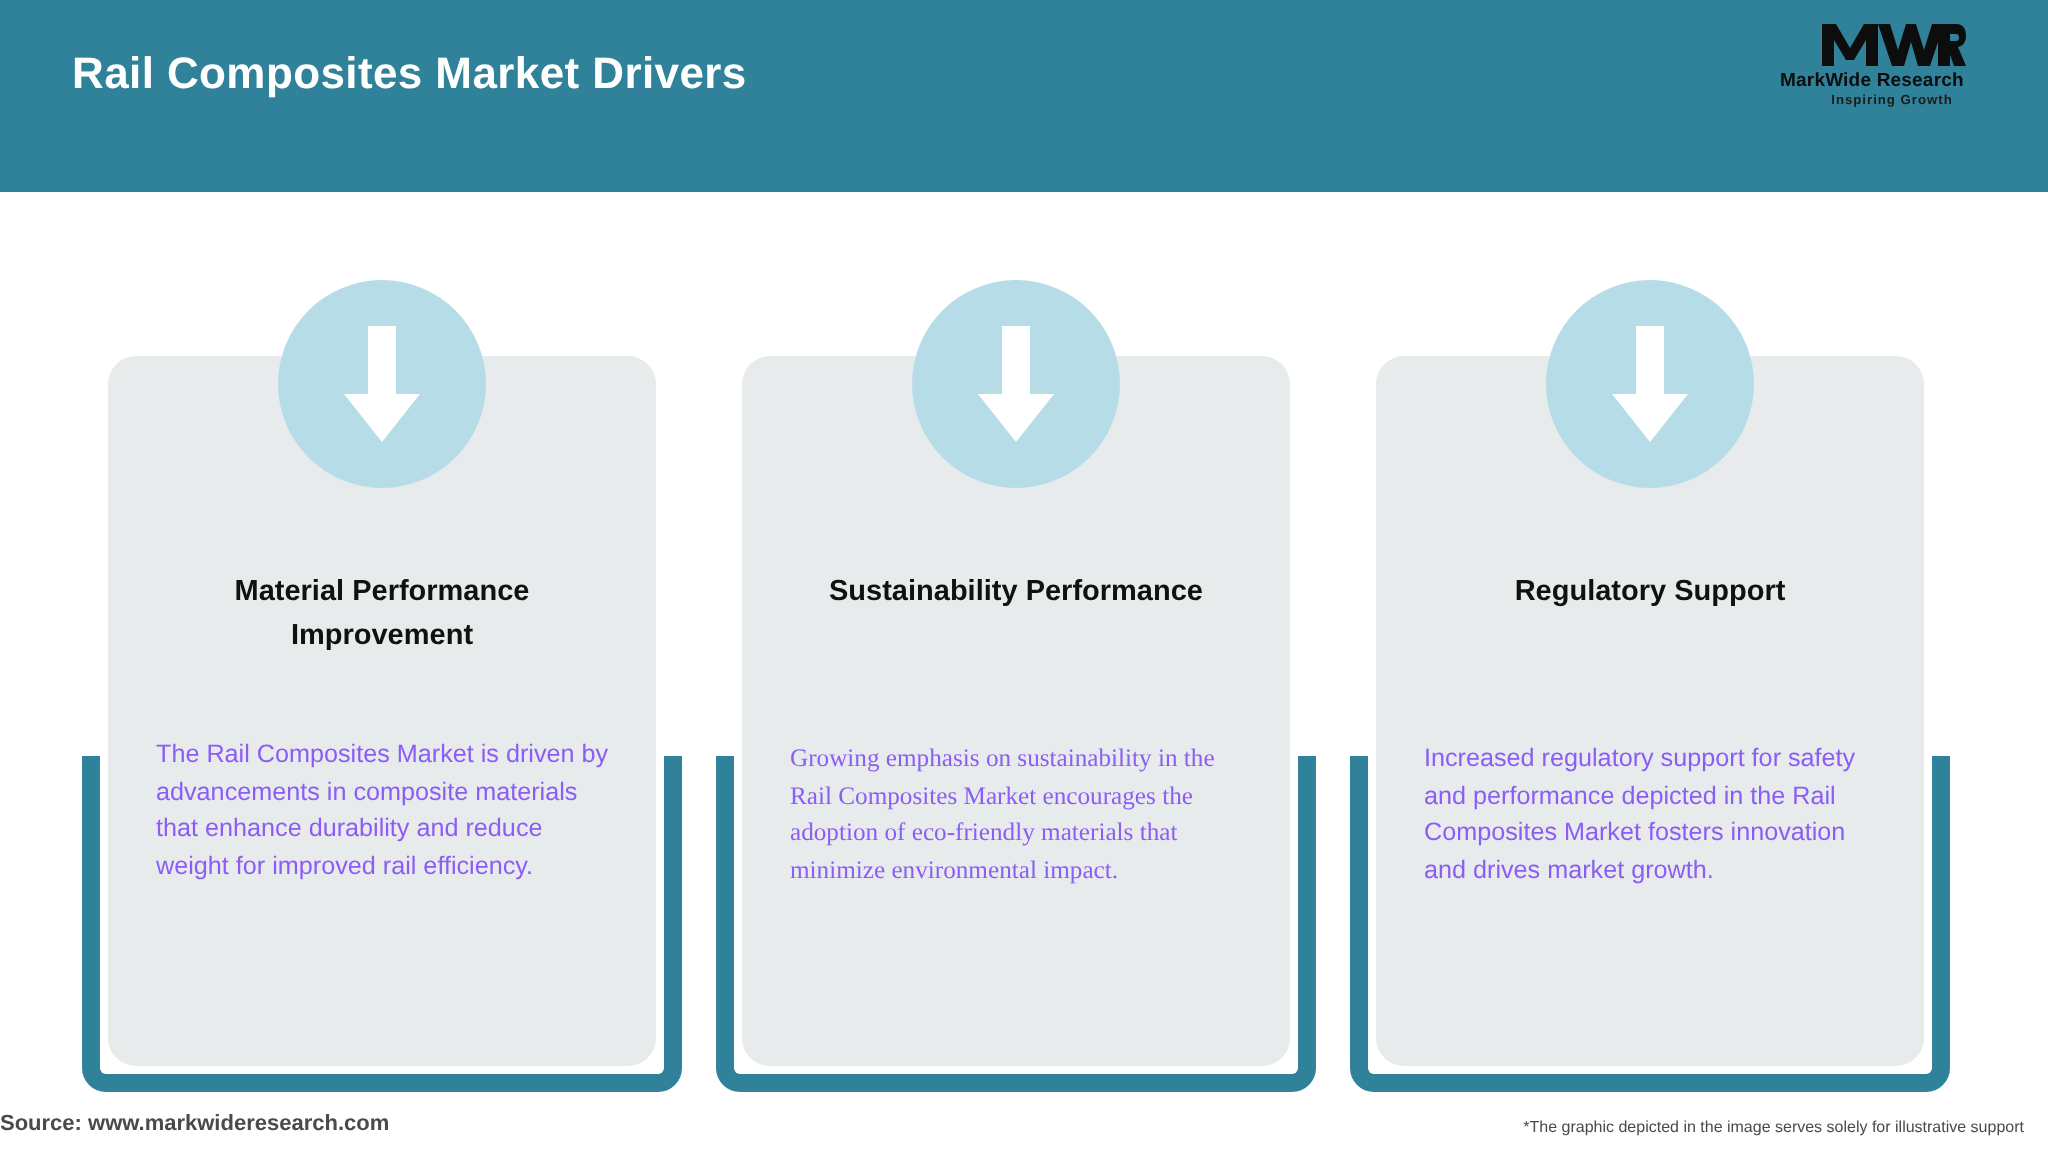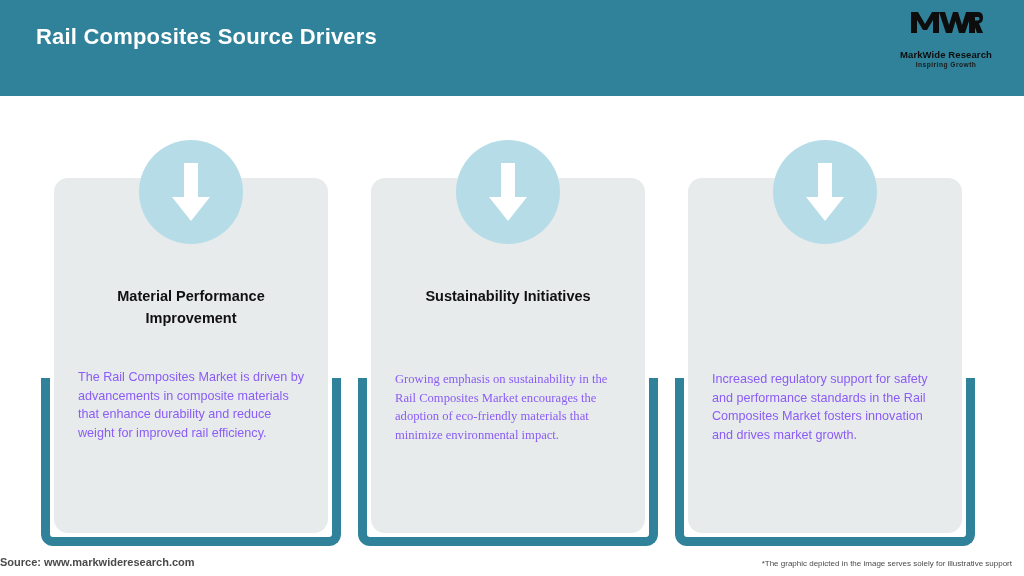--- a/index.html
+++ b/index.html
@@ -19,22 +19,22 @@
   .header-title {
     position:absolute; left:36px; top:24px;
     font-size:22px; font-weight:bold; color:#ffffff;
     letter-spacing:0.2px; white-space:nowrap;
   }
 
   
   .logo { position:absolute; right:22px; top:9px; width:112px; height:56px; }
   .logo-mark { display:block; margin:0 auto; }
   .logo-name {
-    text-align:center; font-size:9.5px; font-weight:bold;
-    color:#0d0d0d; letter-spacing:0.1px; margin-top:15px; line-height:1;
+    text-align:left; font-size:9.5px; font-weight:bold;
+    color:#0d0d0d; letter-spacing:0.1px; margin-top:1px; line-height:1;
     white-space:nowrap;
   }
   .logo-tag {
     text-align:center; font-size:6.6px; font-weight:bold;
     color:#1a1a1a; letter-spacing:0.5px; margin-top:2px; line-height:1;
     white-space:nowrap;
   }
 
   
   .card-wrap { position:absolute; top:140px; width:300px; height:410px; }
@@ -89,21 +89,21 @@
     position:absolute; right:12px; top:559px;
     font-size:8px; color:#4a4a4a; white-space:nowrap;
   }
 </style>
 </head>
 <body>
 
 <div id="stage">
 
   <div class="header">
-    <div class="header-title">Rail Composites Source Drivers</div>
+    <div class="header-title">Rail Composites Market Drivers</div>
 
     <div class="logo">
       <svg class="logo-mark" width="74" height="26" viewBox="0 0 74 26">
         <path d="M2 24 L2 3 L9 3 L16 15 L23 3 L30 3 L30 24 L24 24 L24 11 L18 21 L14 21 L8 11 L8 24 Z" fill="#0d0d0d"></path>
         <path d="M30 3 L36 3 L40 16 L44 3 L49 3 L53 16 L57 3 L63 3 L56 24 L50 24 L46.5 12 L43 24 L37 24 Z" fill="#0d0d0d"></path>
         <path d="M60 24 L60 3 L69 3 C73 3 74 6 74 9 C74 12 72.5 14 70 14.5 L74 24 L68 24 L65 15.5 L66 15.5 L66 24 Z M66 8 L66 11.5 L69 11.5 C70 11.5 70.5 10.8 70.5 9.8 C70.5 8.7 70 8 69 8 Z" fill="#0d0d0d"></path>
       </svg>
       <div class="logo-name">MarkWide Research</div>
       <div class="logo-tag">Inspiring Growth</div>
     </div>
@@ -118,34 +118,35 @@
     <div class="badge">
       <svg width="44" height="62" viewBox="0 0 44 62">
         <path d="M15 2 L29 2 L29 36 L41 36 L22 60 L3 36 L15 36 Z" fill="#FFFFFF"></path>
       </svg>
     </div>
   </div>
 
   <div class="card-wrap c1">
     <div class="frame"></div>
     <div class="card">
-      <div class="card-title">Sustainability Initiatives</div>
+      <div class="card-title">Sustainability Performance</div>
       <div class="card-body">Growing emphasis on sustainability in the Rail Composites Market encourages the adoption of eco-friendly materials that minimize environmental impact.</div>
     </div>
     <div class="badge">
       <svg width="44" height="62" viewBox="0 0 44 62">
         <path d="M15 2 L29 2 L29 36 L41 36 L22 60 L3 36 L15 36 Z" fill="#FFFFFF"></path>
       </svg>
     </div>
   </div>
 
   <div class="card-wrap c2">
     <div class="frame"></div>
     <div class="card">
-      <div class="card-body">Increased regulatory support for safety and performance standards in the Rail Composites Market fosters innovation and drives market growth.</div>
+      <div class="card-title">Regulatory Support</div>
+      <div class="card-body">Increased regulatory support for safety and performance depicted in the Rail Composites Market fosters innovation and drives market growth.</div>
     </div>
     <div class="badge">
       <svg width="44" height="62" viewBox="0 0 44 62">
         <path d="M15 2 L29 2 L29 36 L41 36 L22 60 L3 36 L15 36 Z" fill="#FFFFFF"></path>
       </svg>
     </div>
   </div>
 
   <div class="footer-source">Source: www.markwideresearch.com</div>
   <div class="footer-note">*The graphic depicted in the image serves solely for illustrative support</div>

